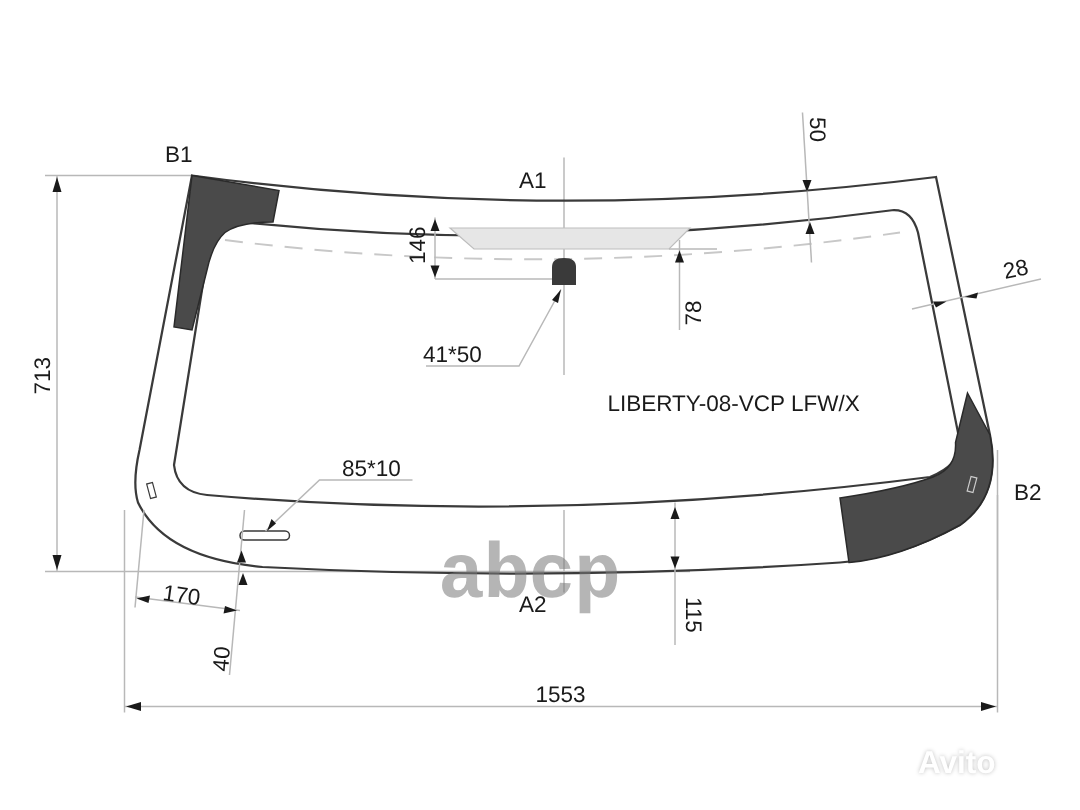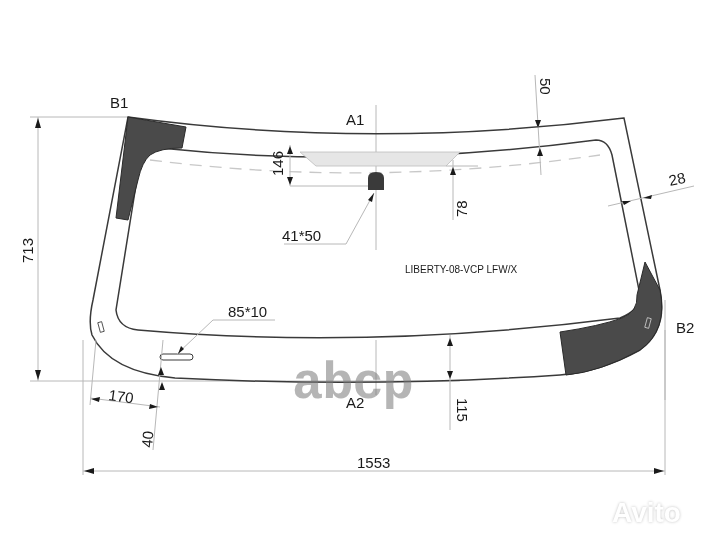--- a/index.html
+++ b/index.html
@@ -4,24 +4,24 @@
   <style>
     html, body { margin: 0; padding: 0; background: #ffffff; }
     body { width: 720px; height: 540px; overflow: hidden; position: relative; font-family: "Liberation Sans", "DejaVu Sans", sans-serif; }
     svg { position: absolute; left: 0; top: 0; }
     .lbl { font-family: "Liberation Sans", "DejaVu Sans", sans-serif; fill: #1a1a1a; }
     .dim { stroke: #b8b8b8; stroke-width: 1; fill: none; }
     .glass { stroke: #3a3a3a; stroke-width: 1.5; fill: none; }
     .dark { fill: #4a4a4a; stroke: #2a2a2a; stroke-width: 1; }
     .dash { stroke: #c8c8c8; stroke-width: 1.3; fill: none; stroke-dasharray: 12 8; }
     .arrow { fill: #1a1a1a; }
-    .info { position: absolute; left: 405px; top: 258px; font-size: 10px; color: #1a1a1a; line-height: 23px; font-family: "Liberation Sans", "DejaVu Sans", sans-serif; }
+    .info { position: absolute; left: 405px; top: 258px; font-size: 15px; color: #1a1a1a; line-height: 23px; font-family: "Liberation Sans", "DejaVu Sans", sans-serif; }
     .info div { white-space: nowrap; }
     .wm-abcp { position: absolute; left: 292px; top: 355px; font-size: 52px; font-weight: bold; color: rgba(120,120,120,0.55); letter-spacing: -1px; font-family: Liberation Mono, monospace; }
-    .wm-avito { position: absolute; left: 612px; top: 497px; font-size: 28px; font-weight: bold; color: #ffffff; text-shadow: 0 0 3px rgba(0,0,0,0.25); font-family: "Liberation Sans", "DejaVu Sans", sans-serif; }
+    .wm-avito { position: absolute; left: 612px; top: 497px; font-size: 21px; font-weight: bold; color: #ffffff; text-shadow: 0 0 3px rgba(0,0,0,0.25); font-family: "Liberation Sans", "DejaVu Sans", sans-serif; }
   </style>
 </head>
 <body>
 
 <svg width="720" height="540" viewBox="0 0 720 540">
 
   <line class="dim" x1="30" y1="117" x2="128" y2="117"></line>
   <line class="dim" x1="30" y1="381" x2="460" y2="381"></line>
   <line class="dim" x1="38" y1="117" x2="38" y2="381"></line>
   <polygon class="arrow" points="38,118 35,128 41,128"></polygon>

